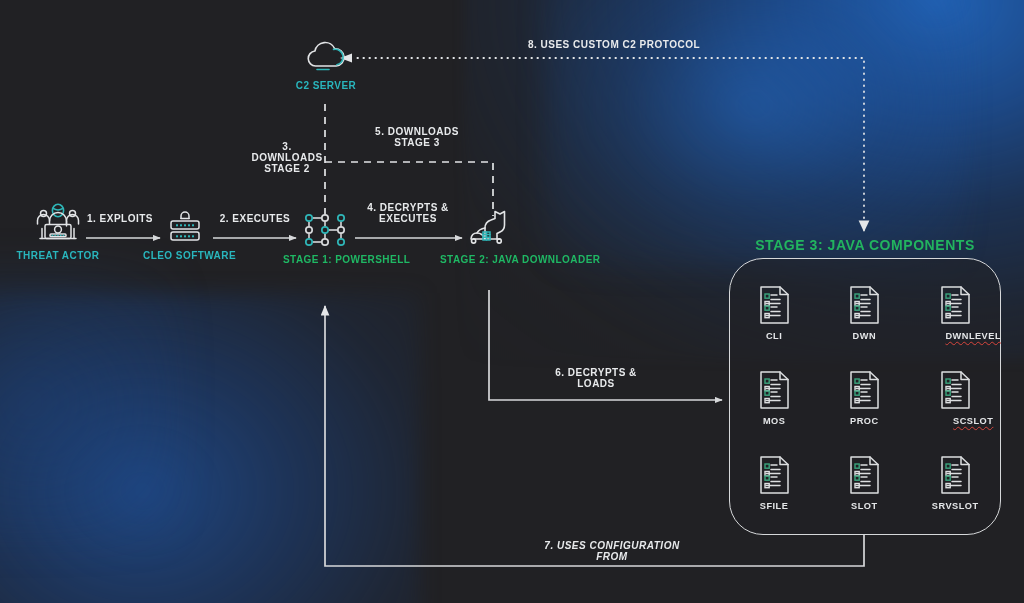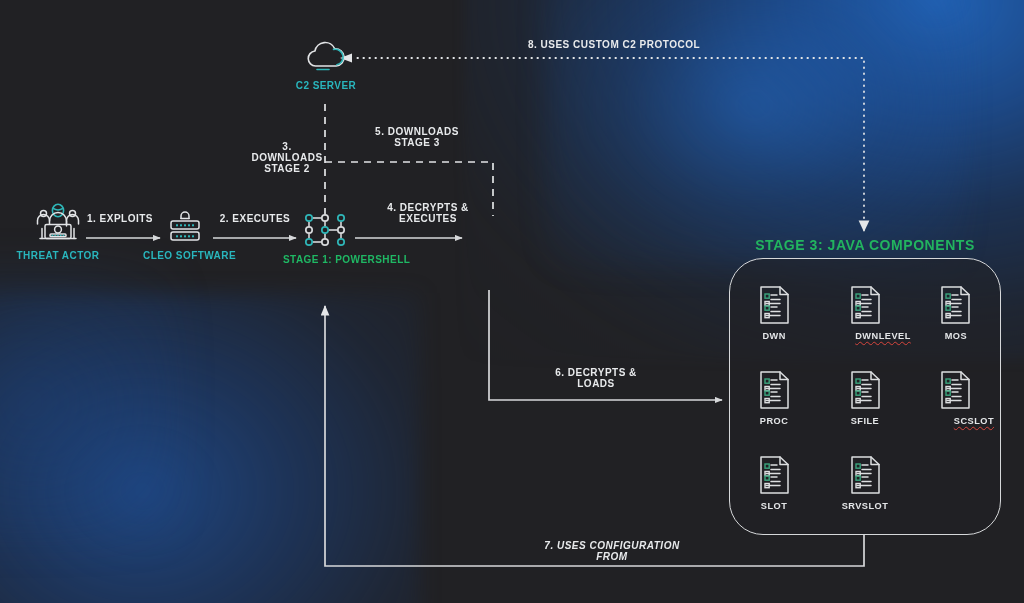--- a/index.html
+++ b/index.html
@@ -291,20 +291,39 @@
         <circle cx="26" cy="8" r="3.2"></circle>
         <circle cx="10" cy="20" r="3.2"></circle>
         <circle cx="42" cy="20" r="3.2"></circle>
         <circle cx="26" cy="32" r="3.2"></circle>
       </g>
     </svg>
     <span class="lbl lbl-green">STAGE 1:
 POWERSHELL</span>
   </div>
 
+  <div class="node" style="left:440px; top:206px; width:100px;">
+    <svg class="ic" width="52" height="44" viewBox="0 0 52 44">
+      <g fill="none" stroke="#e2e4e6" stroke-width="1.6" stroke-linecap="round" stroke-linejoin="round">
+        <path d="M21,33 V22 q0,-6 6,-8 l4,-1.5 V5.5 l5,2.5 4.5,-2.5 V19
+                 q0,5 -4.5,7 l-3,1.5 V33"></path>
+        <path d="M21,33 q-2.5,-6 -8,-6 t-6,6"></path>
+        <path d="M13,27 q2,-4 8,-5"></path>
+        <path d="M9.5,33 h26"></path>
+        <circle cx="9.6" cy="35" r="2.1"></circle>
+        <circle cx="35.2" cy="35" r="2.1"></circle>
+      </g>
+      <g fill="none" stroke="#2fb6b8" stroke-width="1.5" stroke-linecap="round">
+        <path d="M19,26 h7 v8 h-7 z"></path>
+        <path d="M19,28.6 h7 M19,31.2 h7 M22.5,26 v8"></path>
+      </g>
+    </svg>
+    <span class="lbl lbl-green">STAGE 2: JAVA
+DOWNLOADER</span>
+  </div>
 
   <div class="node" style="left:281px; top:38px; width:90px;">
     <svg class="ic" width="48" height="38" viewBox="0 0 48 38">
       <g fill="none" stroke="#e2e4e6" stroke-width="1.6" stroke-linecap="round" stroke-linejoin="round">
         <path d="M13.5,28 a7.5,7.5 0 0 1 -0.6,-14.95
                  a10.5,10.5 0 0 1 19.9,-2.2
                  a7.6,7.6 0 0 1 1.4,17.15 z"></path>
       </g>
       <g fill="none" stroke="#2fb6b8" stroke-width="1.6" stroke-linecap="round">
         <path d="M31.5,11.4 a7.6,7.6 0 0 1 3.4,15.4"></path>
@@ -315,21 +334,21 @@
   </div>
 
   <div class="cap" style="left:78px; top:213px; width:84px;">1. EXPLOITS</div>
 
   <div class="cap" style="left:213px; top:213px; width:84px;">2. EXECUTES</div>
 
   <div class="cap" style="left:241px; top:141px; width:92px;">3.
 DOWNLOADS
 STAGE 2</div>
 
-  <div class="cap" style="left:378px; top:202px; width:100px;">4. DECRYPTS &amp;
+  <div class="cap" style="left:358px; top:202px; width:100px;">4. DECRYPTS &amp;
 EXECUTES</div>
 
   <div class="cap" style="left:365px; top:126px; width:104px;">5. DOWNLOADS
 STAGE 3</div>
 
   <div class="cap" style="left:546px; top:367px; width:100px;">6. DECRYPTS &amp;
 LOADS</div>
 
   <div class="cap" style="left:497px; top:540px; width:230px;font-style:italic;">7. USES CONFIGURATION
 FROM</div>
@@ -349,20 +368,37 @@
           <path d="M13,10 h6 M13,14.5 h9 M8,18.5 h14"></path>
           <path d="M13,22 h6 M13,26.5 h9 M8,30.5 h14"></path>
         </g>
         <g fill="none" stroke="#3aa57e" stroke-width="1.4">
           <rect x="7" y="9" width="4.2" height="4.2"></rect>
           <rect x="7" y="16.5" width="4.2" height="4.2" stroke="#dcdee0"></rect>
           <rect x="7" y="21" width="4.2" height="4.2"></rect>
           <rect x="7" y="28.5" width="4.2" height="4.2" stroke="#dcdee0"></rect>
         </g>
       </svg>
+      <span class="cname">CLI</span>
+    </div>
+    <div class="comp">
+      <svg class="doc" width="33" height="40" viewBox="0 0 33 40">
+        <g fill="none" stroke="#dcdee0" stroke-width="1.5" stroke-linejoin="round" stroke-linecap="round">
+          <path d="M3,2 H22 L30,9.5 V38 H3 z"></path>
+          <path d="M22,2 V9.5 H30"></path>
+          <path d="M13,10 h6 M13,14.5 h9 M8,18.5 h14"></path>
+          <path d="M13,22 h6 M13,26.5 h9 M8,30.5 h14"></path>
+        </g>
+        <g fill="none" stroke="#3aa57e" stroke-width="1.4">
+          <rect x="7" y="9" width="4.2" height="4.2"></rect>
+          <rect x="7" y="16.5" width="4.2" height="4.2" stroke="#dcdee0"></rect>
+          <rect x="7" y="21" width="4.2" height="4.2"></rect>
+          <rect x="7" y="28.5" width="4.2" height="4.2" stroke="#dcdee0"></rect>
+        </g>
+      </svg>
       <span class="cname">DWN</span>
     </div>
     <div class="comp">
       <svg class="doc" width="33" height="40" viewBox="0 0 33 40">
         <g fill="none" stroke="#dcdee0" stroke-width="1.5" stroke-linejoin="round" stroke-linecap="round">
           <path d="M3,2 H22 L30,9.5 V38 H3 z"></path>
           <path d="M22,2 V9.5 H30"></path>
           <path d="M13,10 h6 M13,14.5 h9 M8,18.5 h14"></path>
           <path d="M13,22 h6 M13,26.5 h9 M8,30.5 h14"></path>
         </g>
@@ -417,54 +453,54 @@
           <path d="M13,10 h6 M13,14.5 h9 M8,18.5 h14"></path>
           <path d="M13,22 h6 M13,26.5 h9 M8,30.5 h14"></path>
         </g>
         <g fill="none" stroke="#3aa57e" stroke-width="1.4">
           <rect x="7" y="9" width="4.2" height="4.2"></rect>
           <rect x="7" y="16.5" width="4.2" height="4.2" stroke="#dcdee0"></rect>
           <rect x="7" y="21" width="4.2" height="4.2"></rect>
           <rect x="7" y="28.5" width="4.2" height="4.2" stroke="#dcdee0"></rect>
         </g>
       </svg>
+      <span class="cname misspelled">SCSLOT</span>
+    </div>
+    <div class="comp">
+      <svg class="doc" width="33" height="40" viewBox="0 0 33 40">
+        <g fill="none" stroke="#dcdee0" stroke-width="1.5" stroke-linejoin="round" stroke-linecap="round">
+          <path d="M3,2 H22 L30,9.5 V38 H3 z"></path>
+          <path d="M22,2 V9.5 H30"></path>
+          <path d="M13,10 h6 M13,14.5 h9 M8,18.5 h14"></path>
+          <path d="M13,22 h6 M13,26.5 h9 M8,30.5 h14"></path>
+        </g>
+        <g fill="none" stroke="#3aa57e" stroke-width="1.4">
+          <rect x="7" y="9" width="4.2" height="4.2"></rect>
+          <rect x="7" y="16.5" width="4.2" height="4.2" stroke="#dcdee0"></rect>
+          <rect x="7" y="21" width="4.2" height="4.2"></rect>
+          <rect x="7" y="28.5" width="4.2" height="4.2" stroke="#dcdee0"></rect>
+        </g>
+      </svg>
       <span class="cname">SFILE</span>
     </div>
     <div class="comp">
       <svg class="doc" width="33" height="40" viewBox="0 0 33 40">
         <g fill="none" stroke="#dcdee0" stroke-width="1.5" stroke-linejoin="round" stroke-linecap="round">
           <path d="M3,2 H22 L30,9.5 V38 H3 z"></path>
           <path d="M22,2 V9.5 H30"></path>
           <path d="M13,10 h6 M13,14.5 h9 M8,18.5 h14"></path>
           <path d="M13,22 h6 M13,26.5 h9 M8,30.5 h14"></path>
         </g>
         <g fill="none" stroke="#3aa57e" stroke-width="1.4">
           <rect x="7" y="9" width="4.2" height="4.2"></rect>
           <rect x="7" y="16.5" width="4.2" height="4.2" stroke="#dcdee0"></rect>
           <rect x="7" y="21" width="4.2" height="4.2"></rect>
           <rect x="7" y="28.5" width="4.2" height="4.2" stroke="#dcdee0"></rect>
         </g>
       </svg>
-      <span class="cname misspelled">SCSLOT</span>
-    </div>
-    <div class="comp">
-      <svg class="doc" width="33" height="40" viewBox="0 0 33 40">
-        <g fill="none" stroke="#dcdee0" stroke-width="1.5" stroke-linejoin="round" stroke-linecap="round">
-          <path d="M3,2 H22 L30,9.5 V38 H3 z"></path>
-          <path d="M22,2 V9.5 H30"></path>
-          <path d="M13,10 h6 M13,14.5 h9 M8,18.5 h14"></path>
-          <path d="M13,22 h6 M13,26.5 h9 M8,30.5 h14"></path>
-        </g>
-        <g fill="none" stroke="#3aa57e" stroke-width="1.4">
-          <rect x="7" y="9" width="4.2" height="4.2"></rect>
-          <rect x="7" y="16.5" width="4.2" height="4.2" stroke="#dcdee0"></rect>
-          <rect x="7" y="21" width="4.2" height="4.2"></rect>
-          <rect x="7" y="28.5" width="4.2" height="4.2" stroke="#dcdee0"></rect>
-        </g>
-      </svg>
       <span class="cname">SLOT</span>
     </div>
     <div class="comp">
       <svg class="doc" width="33" height="40" viewBox="0 0 33 40">
         <g fill="none" stroke="#dcdee0" stroke-width="1.5" stroke-linejoin="round" stroke-linecap="round">
           <path d="M3,2 H22 L30,9.5 V38 H3 z"></path>
           <path d="M22,2 V9.5 H30"></path>
           <path d="M13,10 h6 M13,14.5 h9 M8,18.5 h14"></path>
           <path d="M13,22 h6 M13,26.5 h9 M8,30.5 h14"></path>
         </g>

